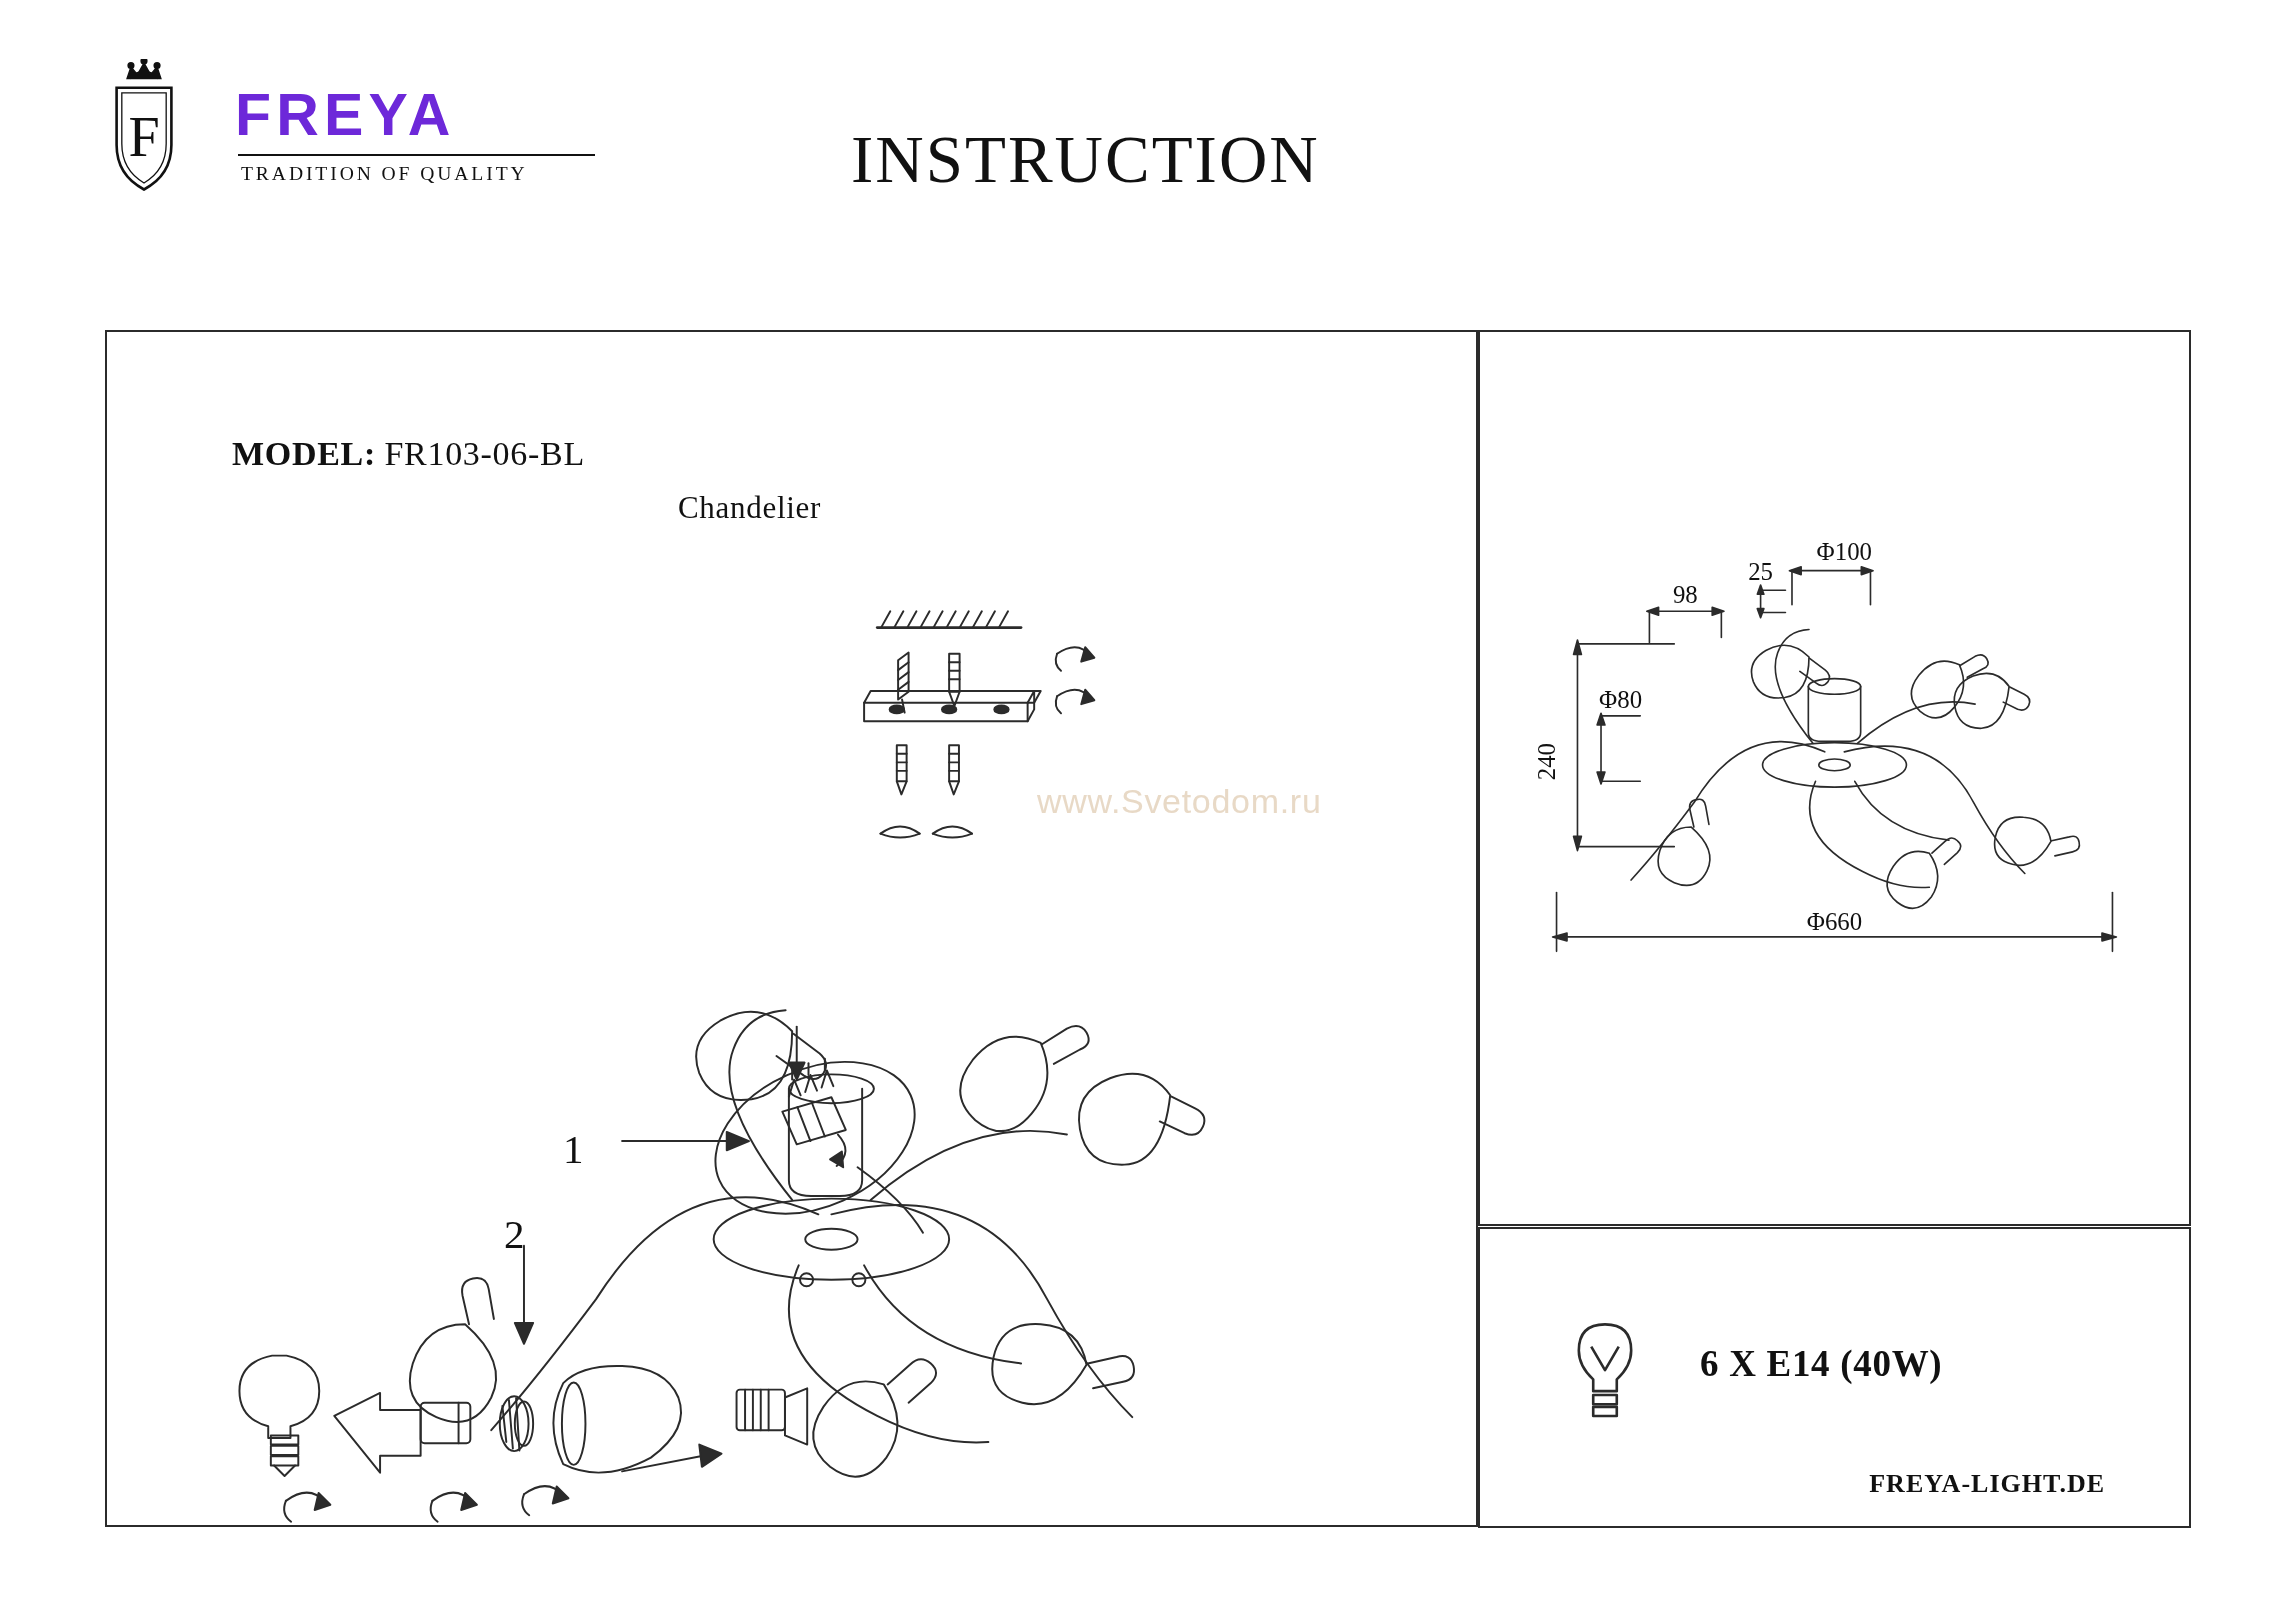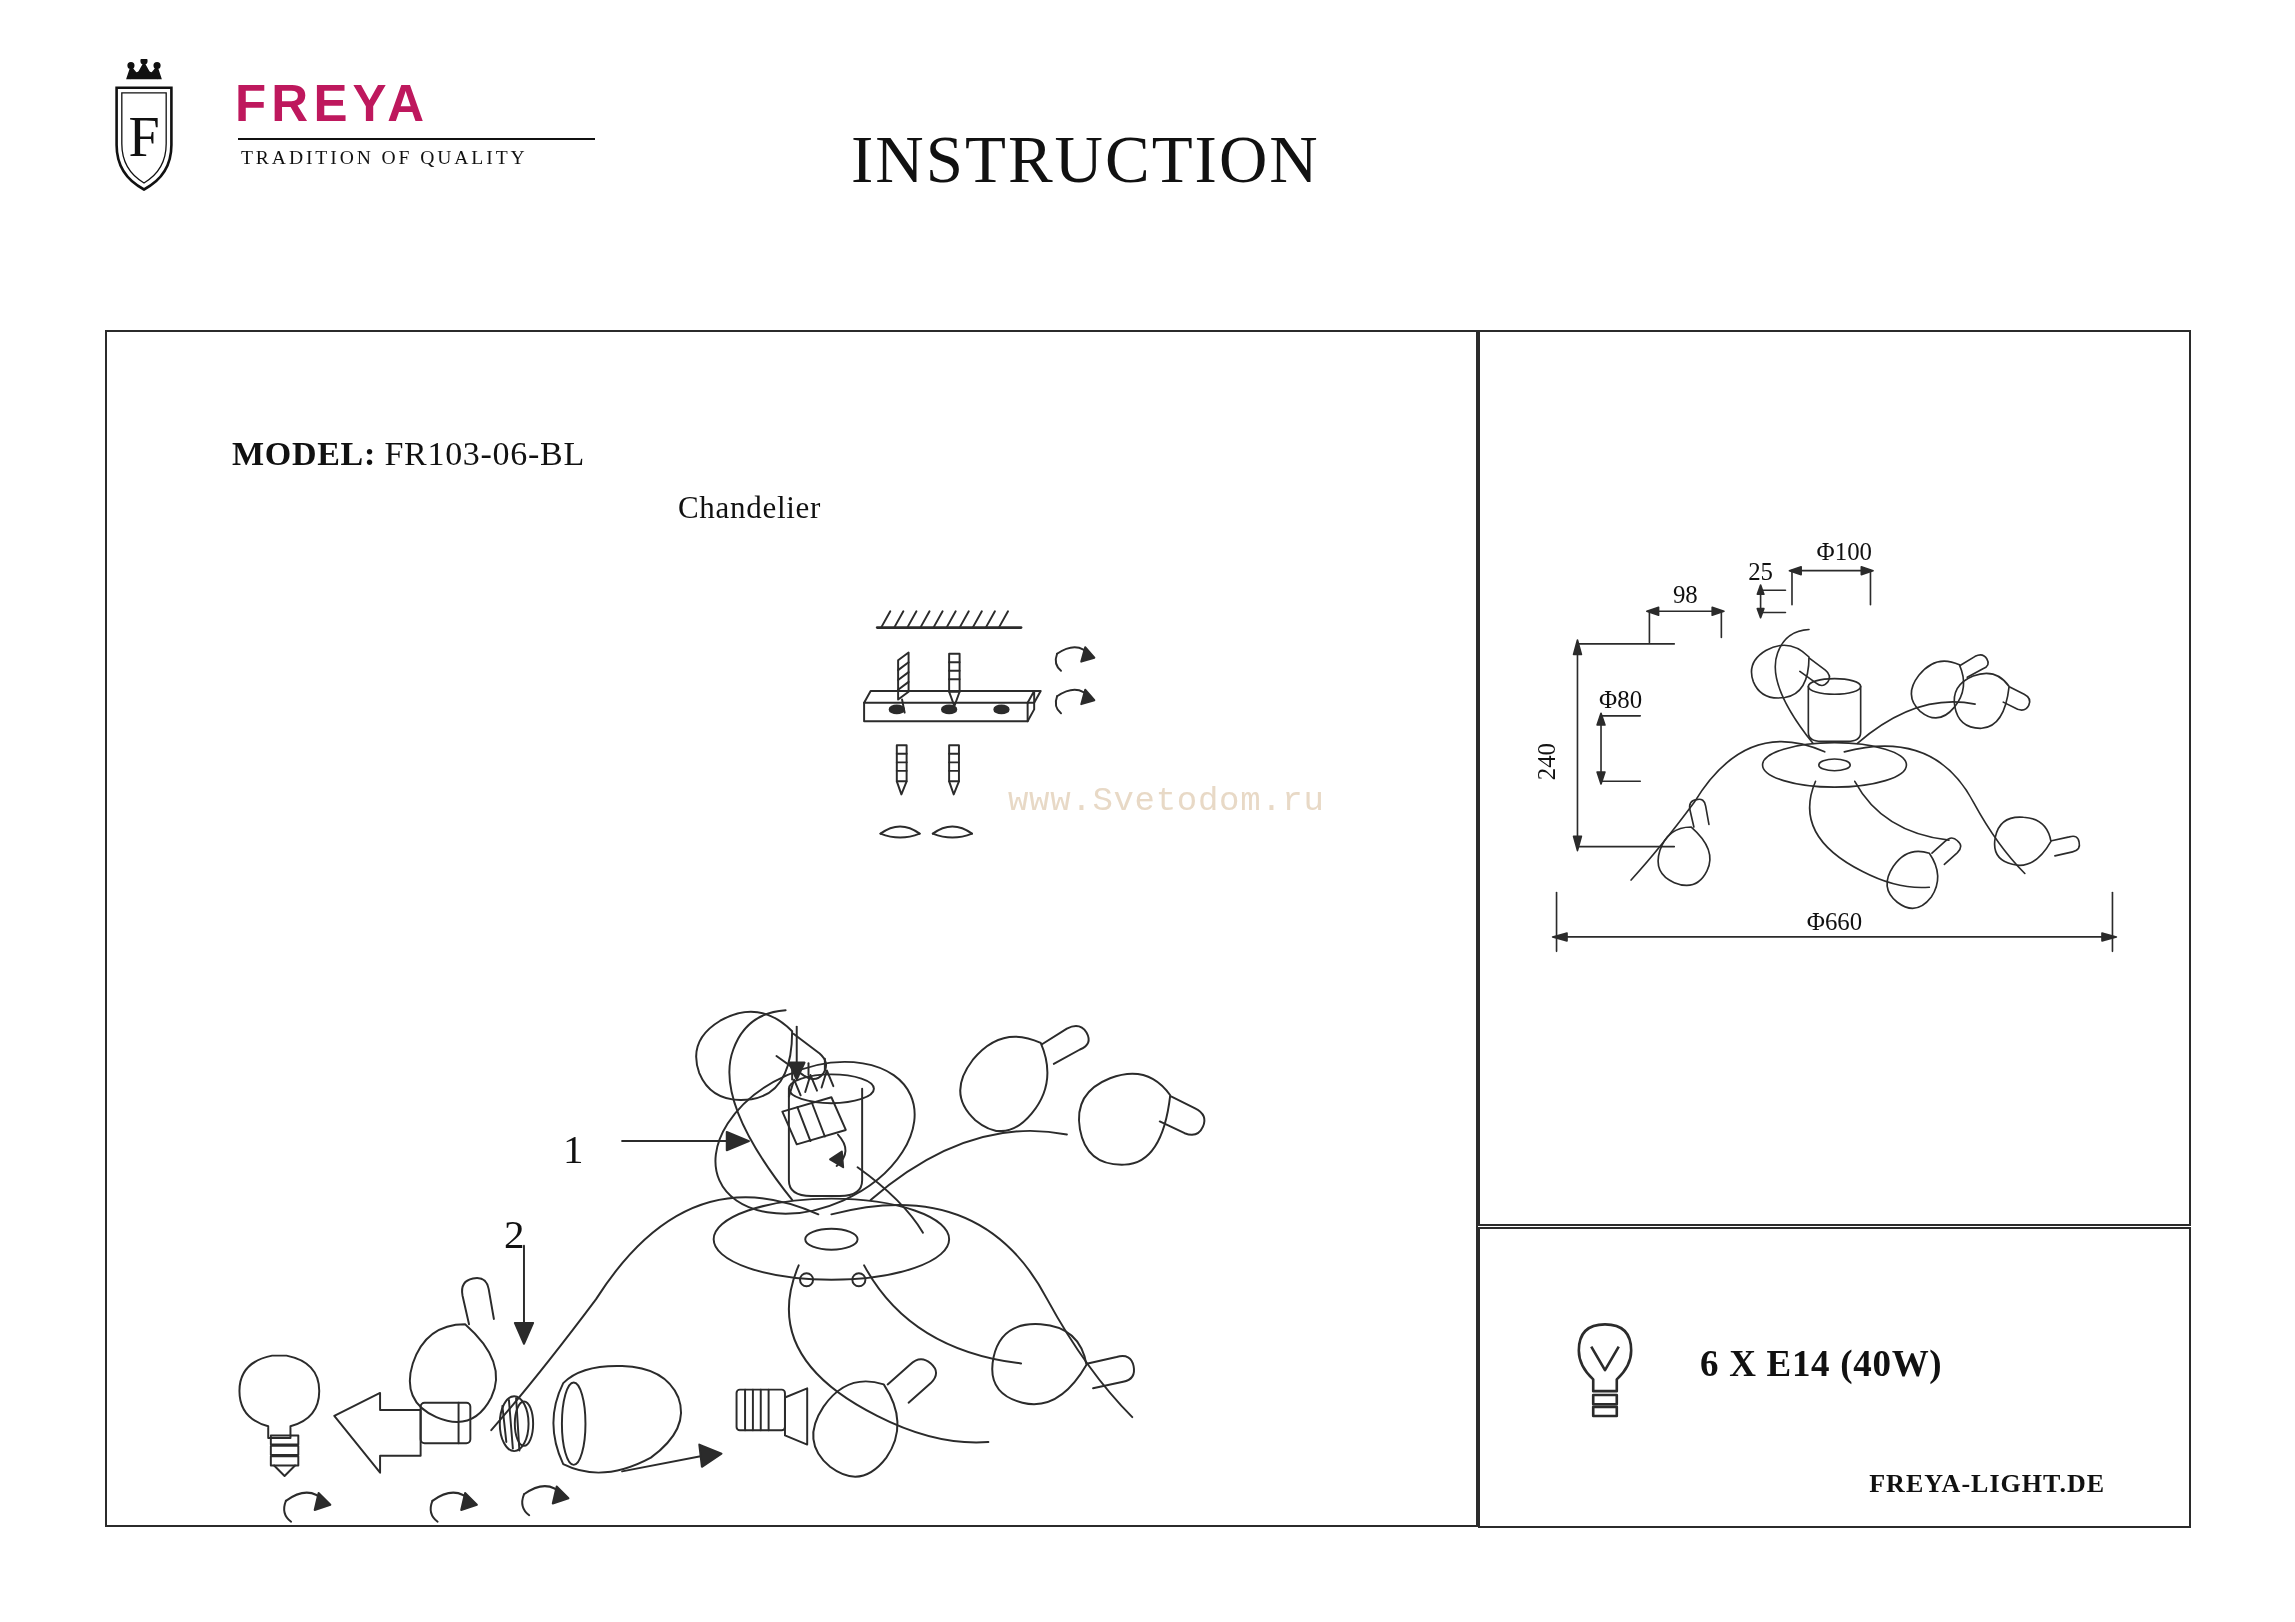--- a/index.html
+++ b/index.html
@@ -34,24 +34,25 @@
     width: 92px; height: 137px;
   }
   #brand-text {
     position: absolute;
     left: 137px; top: 26px;
     width: 393px;
   }
   #brand-name {
     font-family: "Liberation Sans", sans-serif;
     font-weight: bold;
-    font-size: 51px;
+    font-size: 59px;
     letter-spacing: 5.2px;
     line-height: 1;
-    color: #be185d;
+    color: #6d28d9;
+    margin-top: 8px;
   }
   #brand-rule {
     width: 357px; height: 2px;
     background: #111;
     margin: 9.2px 0 6.5px 2.6px;
   }
   #brand-tagline {
     font-family: "Liberation Serif", serif;
     font-size: 19.6px;
     letter-spacing: 2.9px;
@@ -98,22 +99,22 @@
     font-size: 31px;
     letter-spacing: 0.7px;
     margin-top: 17px;
     color: #111;
     text-align: right;
   }
 
   
   #watermark {
     position: absolute;
-    left: 1008px; top: 782px;
-    font-family: Liberation Mono, monospace;
+    left: 1037px; top: 782px;
+    font-family: Liberation Sans, sans-serif;
     font-size: 34px;
     color: #e8d9c6;
     letter-spacing: 0.7px;
     white-space: nowrap;
     z-index: 5;
   }
 
   
   #assembly-drawing {
     position: absolute;

